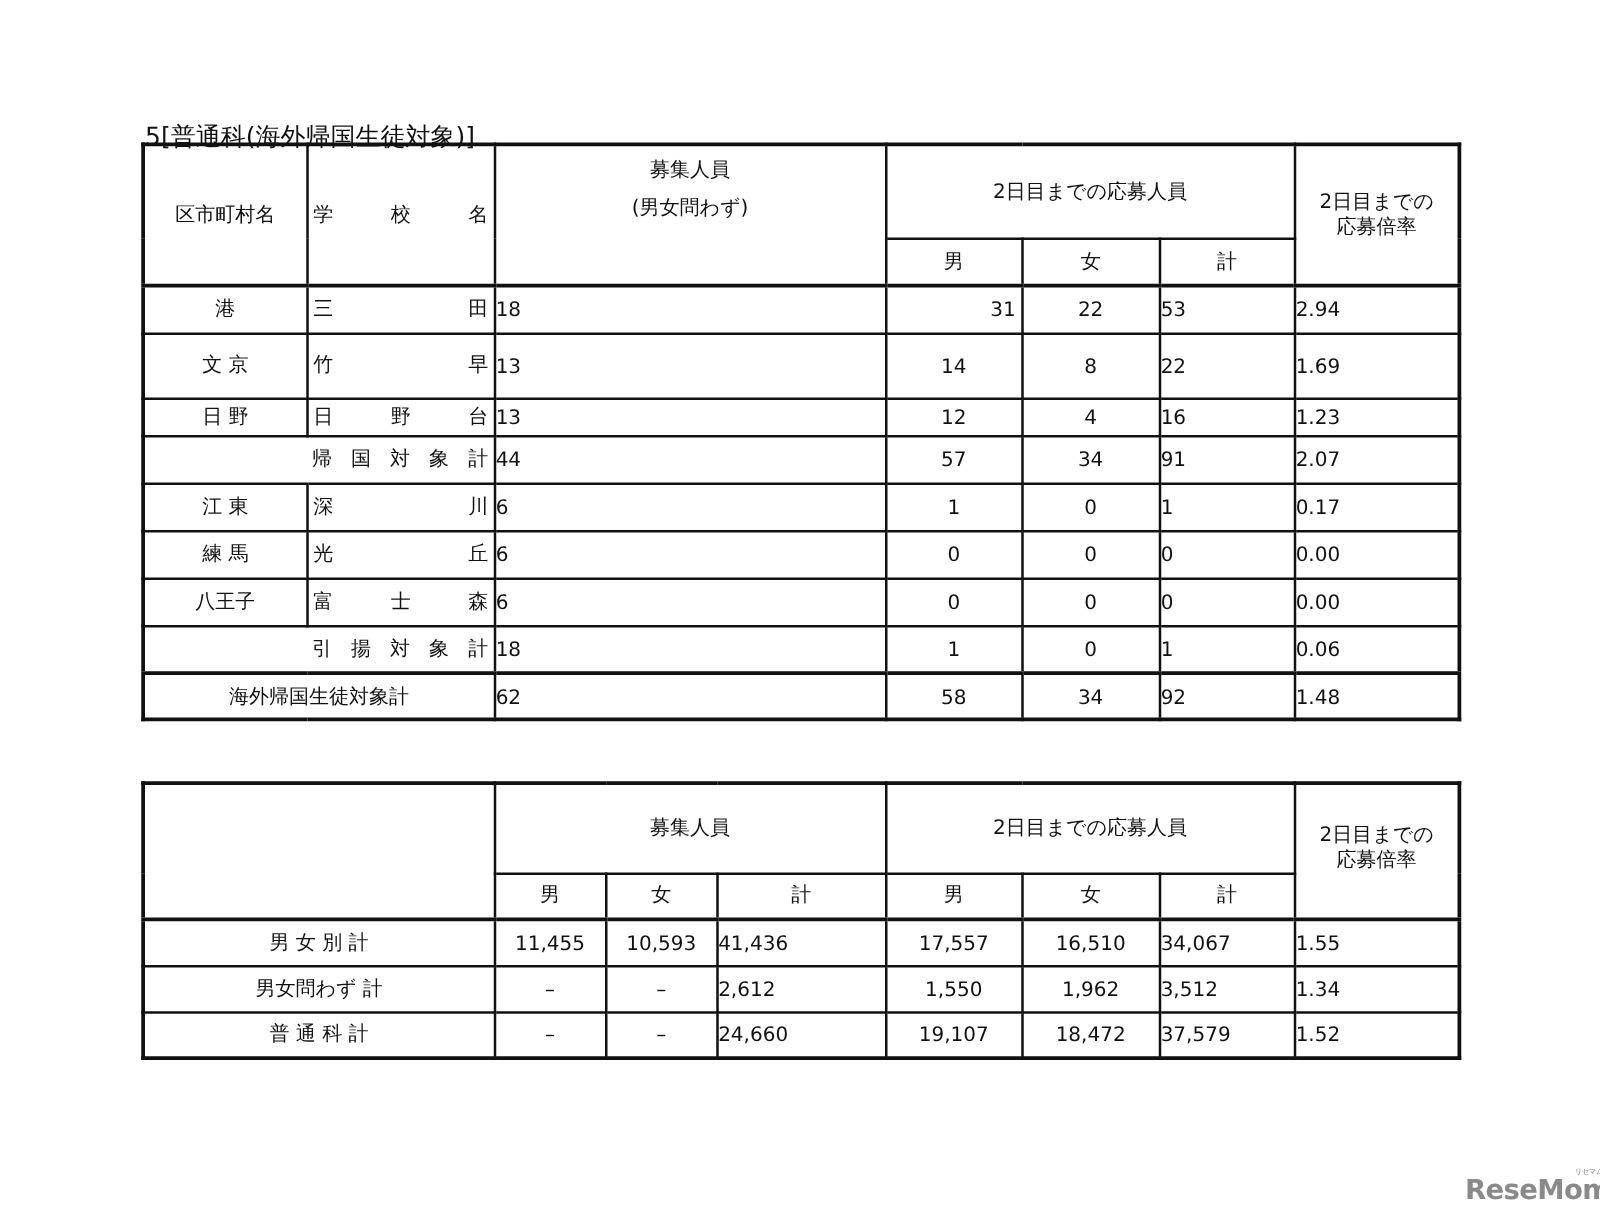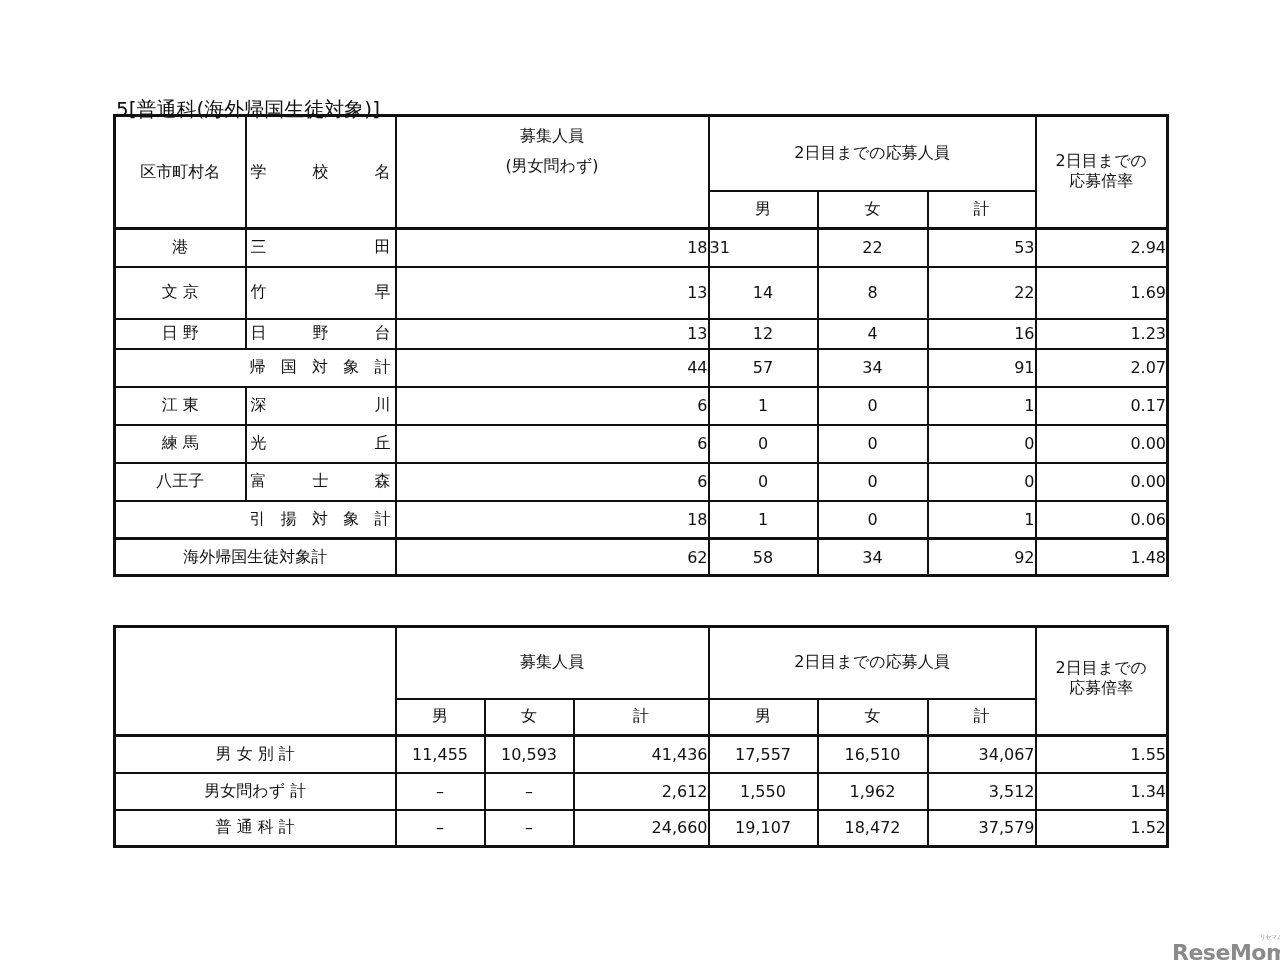--- a/index.html
+++ b/index.html
@@ -4,21 +4,21 @@
 <style>
   html, body { margin:0; padding:0; background:#ffffff; }
   body { width:1280px; height:980px; position:relative; overflow:hidden;
          font-family:"DejaVu Sans", "Liberation Sans", sans-serif; color:#111; }
   .title { position:absolute; left:116px; top:96px; font-size:20px; letter-spacing:0px; }
   table { border-collapse:collapse; position:absolute; table-layout:fixed; }
   td { border:2px solid #111; padding:0; font-size:16px; overflow:hidden; white-space:nowrap; }
   table.t1 { left:113px; top:114px; width:1053px; border:3px solid #111; }
   table.t2 { left:113px; top:625px; width:1053px; border:3px solid #111; }
   .c { text-align:center; }
-  .r { text-align:right; padding-right:0; }
+  .r { padding-right:16px; }
   .thick-b { border-bottom:3px solid #111; }
   .spread { display:flex; justify-content:space-between; padding:0 4px 0 4px; }
   .spread span { display:inline-block; }
   .hdr2 { line-height:22px; }
   .rate-hdr { vertical-align:top; padding-top:34px; text-align:center; line-height:20px; }
   .rate-hdr2 { vertical-align:top; padding-top:30px; text-align:center; line-height:20px; }
   .logo { position:absolute; left:1172px; top:940px; font-size:22px; font-weight:bold; color:#8a8a8a;
           font-family:"DejaVu Sans", sans-serif; letter-spacing:-0.5px; }
   .logo small { position:absolute; right:6px; top:-7px; font-size:6px; font-weight:normal; }
 </style>
@@ -65,21 +65,21 @@
 
   <tr style="height:38px">
     <td class="c">港</td>
     <td>
           <div class="spread">
             <span>三</span>
             <span>田</span>
           </div>
         </td>
     <td class="r">18</td>
-    <td class="r" style="padding-right:4px;text-align:left">31</td>
+    <td class="r" style="padding-right:4px;text-align:right">31</td>
     <td class="c">22</td>
     <td class="r">53</td>
     <td class="r">2.94</td>
   </tr>
 
   <tr style="height:52px">
     <td class="c">文 京</td>
     <td>
           <div class="spread">
             <span>竹</span>

